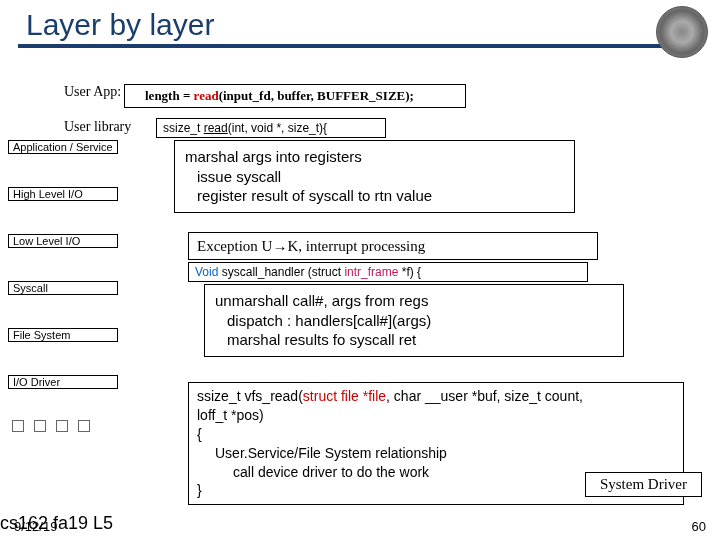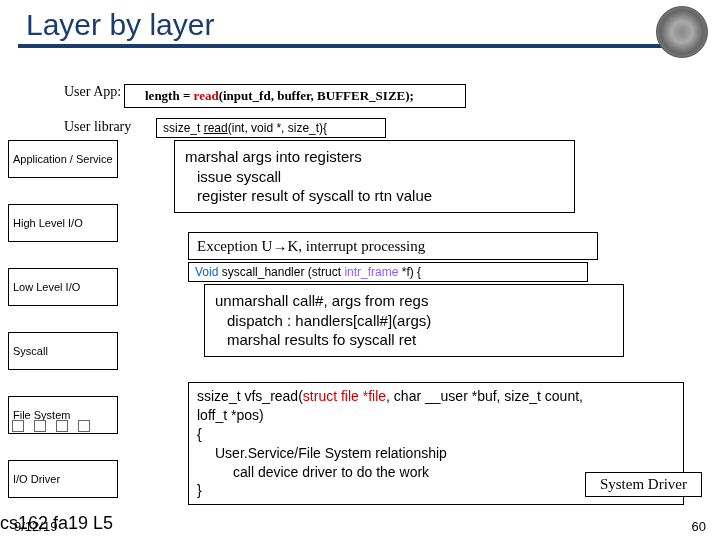--- a/index.html
+++ b/index.html
@@ -3,34 +3,34 @@
 <meta charset="utf-8">
 <style>
 body{margin:0;font-family:'Segoe UI',Arial,sans-serif;width:720px;height:540px;overflow:hidden;background:#fff;position:relative}
 .title{font-size:30px;color:#1a3d6e;padding:8px 0 2px 26px;font-weight:400}
 .rule{height:4px;background:#1a3d6e;margin:0 18px 6px 18px}
 .seal{position:absolute;top:6px;right:12px;width:50px;height:50px;border-radius:50%;background:radial-gradient(circle,#888 0%,#aaa 30%,#666 60%,#999 100%);border:1px solid #555}
 .ua{position:absolute;top:84px;left:64px;font-size:14px;font-family:Liberation Serif, serif}
 .ul{position:absolute;top:119px;left:64px;font-size:14px;font-family:'Times New Roman',serif}
 .box{position:absolute;border:1px solid #000;background:#fff;box-sizing:border-box}
 .stack{position:absolute;left:8px;top:140px}
-.sb{border:1px solid #000;padding:12px 4px;margin-bottom:8px;font-family:Arial;font-size:11px;white-space:nowrap}
+.sb{border:1px solid #000;padding:0 4px;margin-bottom:15px;font-family:Arial;font-size:11px;white-space:nowrap}
 .gap{height:18px}
 .footL{position:absolute;bottom:6px;left:14px;font-size:13px}
 .footC{position:absolute;bottom:6px;left:0;right:0;text-align:left;font-size:18px}
 .footR{position:absolute;bottom:6px;right:14px;font-size:13px}
 .c1{left:124px;top:84px;width:342px;padding:3px 20px;font-family:'Times New Roman',serif;font-size:13px;font-weight:bold}
 .c2{left:156px;top:118px;width:230px;padding:2px 6px;font-family:Arial;font-size:12px}
 .c3{left:174px;top:140px;width:401px;padding:6px 10px;font-family:Arial;font-size:15px;line-height:1.3}
 .c4{left:188px;top:232px;width:410px;padding:4px 8px;font-family:'Times New Roman',serif;font-size:15px}
 .c5{left:188px;top:262px;width:400px;padding:2px 6px;font-family:Arial;font-size:12px}
 .c6{left:204px;top:284px;width:420px;padding:6px 10px;font-family:Arial;font-size:15px;line-height:1.3}
 .c7{left:188px;top:382px;width:496px;padding:4px 8px;font-family:Arial;font-size:14px;line-height:1.35}
 .c8{position:absolute;right:18px;top:472px;border:1px solid #000;padding:3px 14px;font-family:'Times New Roman',serif;font-size:15px;background:#fff}
-.red{color:#c00}.blue{color:#06c}.green{color:#8b5cf6}
+.red{color:#c00}.blue{color:#06c}.green{color:#be185d}
 .sq{position:absolute;width:10px;height:10px;border:1px solid #666}
 .arr{font-family:Arial}
 </style>
 </head>
 <body>
 
 <div class="seal"></div>
 <div class="title">Layer by layer</div>
 <div class="rule"></div>
 

